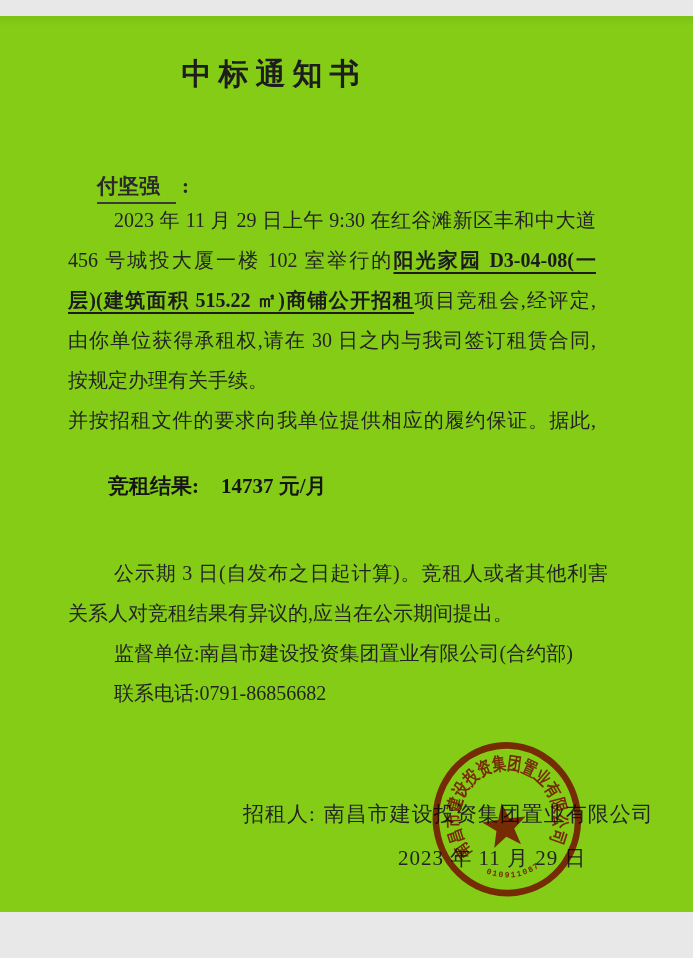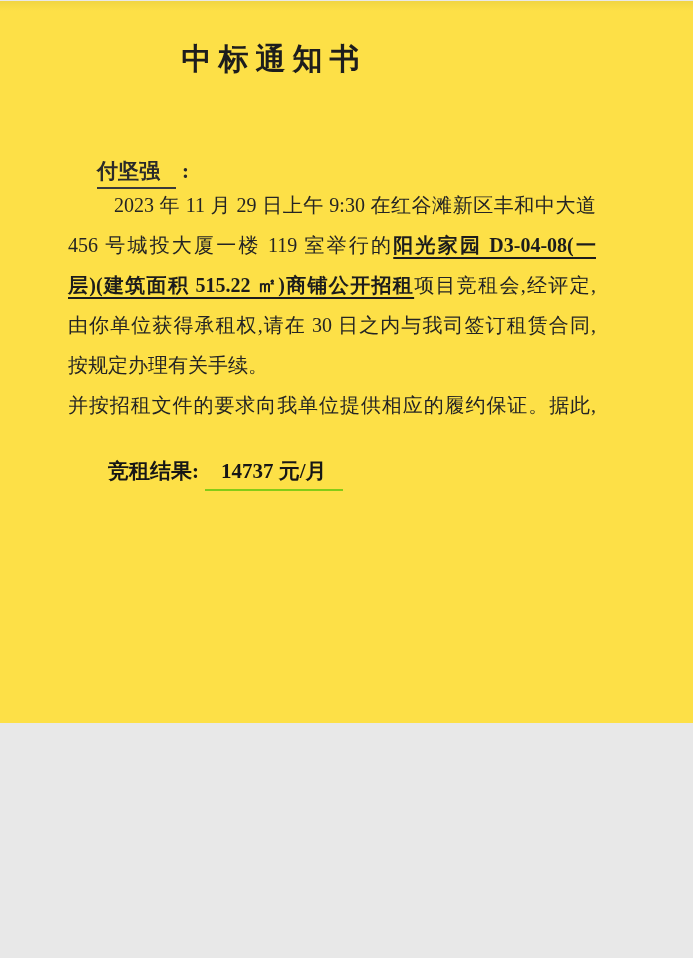--- a/index.html
+++ b/index.html
@@ -1,20 +1,20 @@
 <!DOCTYPE html>
 <html><head>
 <meta charset="utf-8">
 <style>
   html,body{margin:0;padding:0;background:#e8e8e8;}
   .page{
     position:relative;
-    width:693px;height:722px;
-    margin:1px auto;
-    background:#fde047;
+    width:693px;height:896px;
+    margin:16px auto;
+    background:#84cc16;
     font-family:"Liberation Serif","DejaVu Serif",serif;
     color:#222;
     overflow:hidden;
   }
   .scan-edge{
     position:absolute;top:0;left:0;right:0;height:10px;
     background:linear-gradient(180deg,rgba(0,0,0,0.05),rgba(0,0,0,0));
   }
   .title{
     position:absolute;top:38px;left:0;width:548px;
@@ -93,40 +93,54 @@
 
   <div class="recipient">
     <span class="name">付坚强</span><span class="colon">:</span>
   </div>
 
   <div class="para p1">
     <div class="line j indent">
       <span>2023 年 11 月 29 日上午 9:30 在红谷滩新区丰和中大道</span>
     </div>
     <div class="line j">
-      <span>456 号城投大厦一楼 119 室举行的</span><span class="emph">阳光家园 D3-04-08(一</span>
+      <span>456 号城投大厦一楼 102 室举行的</span><span class="emph">阳光家园 D3-04-08(一</span>
     </div>
     <div class="line j">
       <span class="emph">层)(建筑面积 515.22 ㎡)商铺公开招租</span><span>项目竞租会,经评定,</span>
     </div>
     <div class="line j">
       <span>由你单位获得承租权,请在 30 日之内与我司签订租赁合同,</span>
     </div>
     <div class="line">
       <span>按规定办理有关手续。</span>
     </div>
     <div class="line j">
       <span>并按招租文件的要求向我单位提供相应的履约保证。据此,</span>
     </div>
   </div>
 
   <div class="result">
     <span class="label">竞租结果:</span><span class="value">14737 元/月</span>
   </div>
 
+  <div class="para p2">
+    <div class="line j indent">
+      <span>公示期 3 日(自发布之日起计算)。竞租人或者其他利害</span>
+    </div>
+    <div class="line">
+      <span>关系人对竞租结果有异议的,应当在公示期间提出。</span>
+    </div>
+    <div class="line indent">
+      <span>监督单位:南昌市建设投资集团置业有限公司(合约部)</span>
+    </div>
+    <div class="line indent">
+      <span>联系电话:0791-86856682</span>
+    </div>
+  </div>
 
   <div class="lessor">
     <span class="label">招租人:</span><span>南昌市建设投资集团置业有限公司</span>
   </div>
 
   <div class="date">2023 年 11 月 29 日</div>
 
   <div class="stamp">
     <svg viewBox="0 0 162 172" xmlns="http://www.w3.org/2000/svg">
       <g fill="#e02417" stroke="none">

